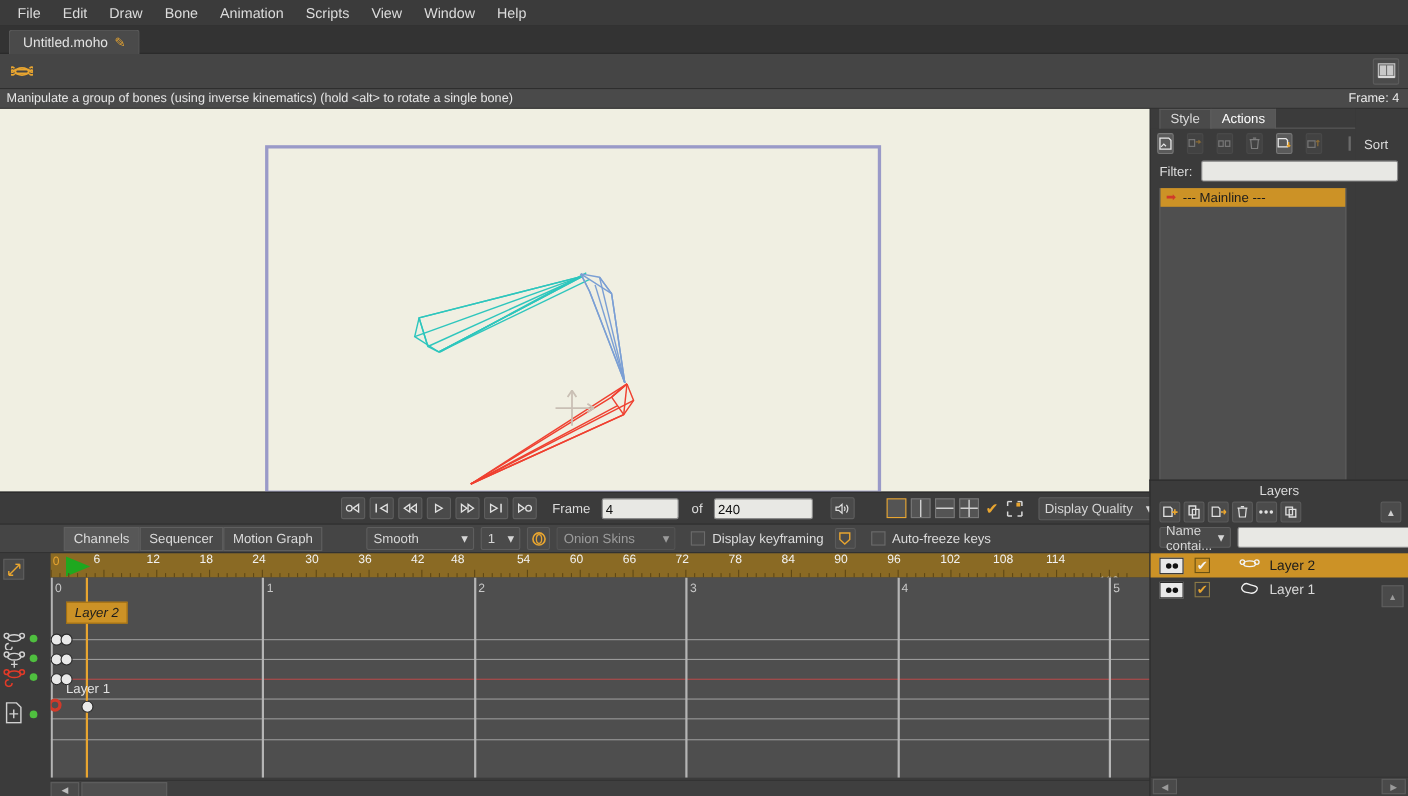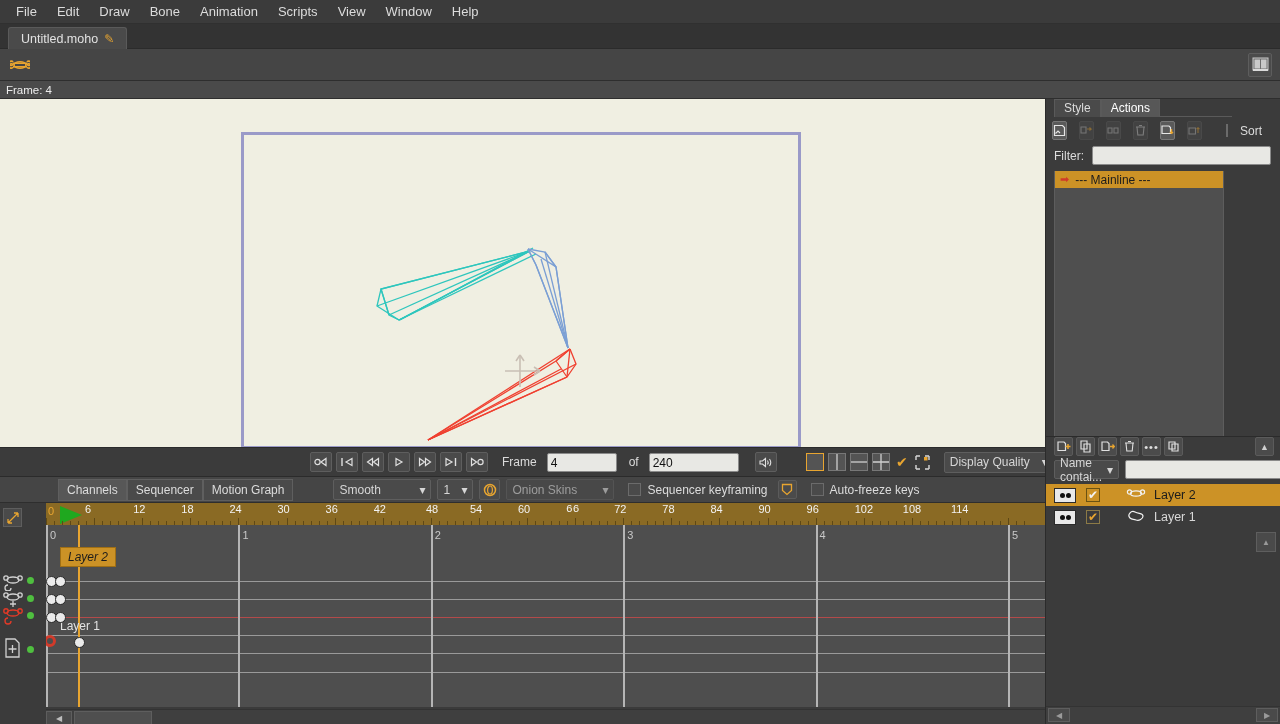--- a/index.html
+++ b/index.html
@@ -237,20 +237,21 @@
     <svg width="17" height="15" viewBox="0 0 17 15">
       <rect x="1" y="1" width="15" height="12" fill="#6e6e6e" stroke="#c9c9c9" stroke-width="1"></rect>
       <rect x="2.5" y="2.5" width="5.5" height="9" fill="#c9c9c9"></rect>
       <rect x="9" y="2.5" width="5.5" height="9" fill="#c9c9c9"></rect>
       <rect x="1" y="12" width="15" height="2" fill="#dadada"></rect>
     </svg>
   </div>
 </div>
 
 <div id="statusbar">
+  <div>Manipulate a group of bones (using inverse kinematics) (hold &lt;alt&gt; to rotate a single bone)</div>
   <div id="frameindicator">Frame: 4</div>
 </div>
 
 <div id="mainrow">
 
   <div id="canvaswrap">
     <div id="canvasrect"></div>
     <svg width="1045" height="348" style="position:absolute;left:0;top:0;">
 
       <g stroke="#2ec6bd" stroke-width="1.3" fill="none">
@@ -462,21 +463,21 @@
     <svg width="14" height="14" viewBox="0 0 14 14">
         <ellipse cx="7" cy="7" rx="5.5" ry="5.5" fill="none" stroke="#e8a530" stroke-width="1.5"></ellipse>
         <ellipse cx="7" cy="7" rx="2.4" ry="4" fill="none" stroke="#e8a530" stroke-width="1.2"></ellipse>
       </svg>
   </div>
   <div class="ddbtn" style="width:108px;opacity:.6">
     <span>Onion Skins</span>
     <span>▾</span>
   </div>
   <div class="chk" style="margin-left:8px"></div>
-  <span class="lbl">Sequencer keyframing</span>
+  <span class="lbl">Display keyframing</span>
   <div class="sqbtn" style="margin-left:4px">
     <svg width="12" height="13" viewBox="0 0 12 13">
         <path d="M1.5 1.5h9v6L6 11.5 1.5 7.5z" fill="none" stroke="#e8a530" stroke-width="1.3"></path>
       </svg>
   </div>
   <div class="chk" style="margin-left:8px"></div>
   <span class="lbl">Auto-freeze keys</span>
   <div style="position:absolute;right:38px;display:flex;gap:4px;">
     <div class="sqbtn" style="width:21px;height:21px">
       <svg width="14" height="12" viewBox="0 0 14 12">
@@ -539,24 +540,24 @@
     <div id="rulerZero">0</div>
     <div id="greenplay"></div>
     <div id="rtickhost">
         <div class="rtick" style="left: 39.1px;">6</div>
         <div class="rtick" style="left: 87.2px;">12</div>
         <div class="rtick" style="left: 135.3px;">18</div>
         <div class="rtick" style="left: 183.4px;">24</div>
         <div class="rtick" style="left: 231.5px;">30</div>
         <div class="rtick" style="left: 279.6px;">36</div>
         <div class="rtick" style="left: 327.7px;">42</div>
-        <div class="rtick" style="left: 380px;">48</div>
+        <div class="rtick" style="left: 364px;">48</div>
         <div class="rtick" style="left: 423.9px;">54</div>
         <div class="rtick" style="left: 472px;">60</div>
-        <div class="rtick" style="left: 520.1px; font-family: Liberation Mono, monospace;">66</div>
+        <div class="rtick" style="left: 520.1px;">66</div>
         <div class="rtick" style="left: 568.2px;">72</div>
         <div class="rtick" style="left: 616.3px;">78</div>
         <div class="rtick" style="left: 664.4px;">84</div>
         <div class="rtick" style="left: 712.5px;">90</div>
         <div class="rtick" style="left: 760.6px;">96</div>
         <div class="rtick" style="left: 808.7px;">102</div>
         <div class="rtick" style="left: 856.8px;">108</div>
         <div class="rtick" style="left: 904.9px;">114</div>
         <div class="rtick" style="left: 953px; margin-top: 20px;">120</div>
         <div class="rtickmark" style="left: 0px; height: 7px;"></div>
@@ -729,20 +730,21 @@
   </div>
 
   <div id="hscroll">
     <div class="hsbtn" style="left:0;">◀</div>
     <div id="hsthumb"></div>
     <div class="hsbtn" style="right:0;">▶</div>
   </div>
 </div>
 
 <div id="layerspanel">
+  <div id="layerstitle">Layers</div>
 
   <div id="layerstools">
     <div class="sqbtn">
       <svg width="14" height="13" viewBox="0 0 14 13">
           <path d="M1 2h6l1.5 1.5v7h-7.5z" fill="none" stroke="#e0e0e0" stroke-width="1.2"></path>
           <path d="M11 4v5 M8.5 6.5h5" stroke="#e8a530" stroke-width="1.5"></path>
         </svg>
     </div>
     <div class="sqbtn">
       <svg width="14" height="13" viewBox="0 0 14 13">

